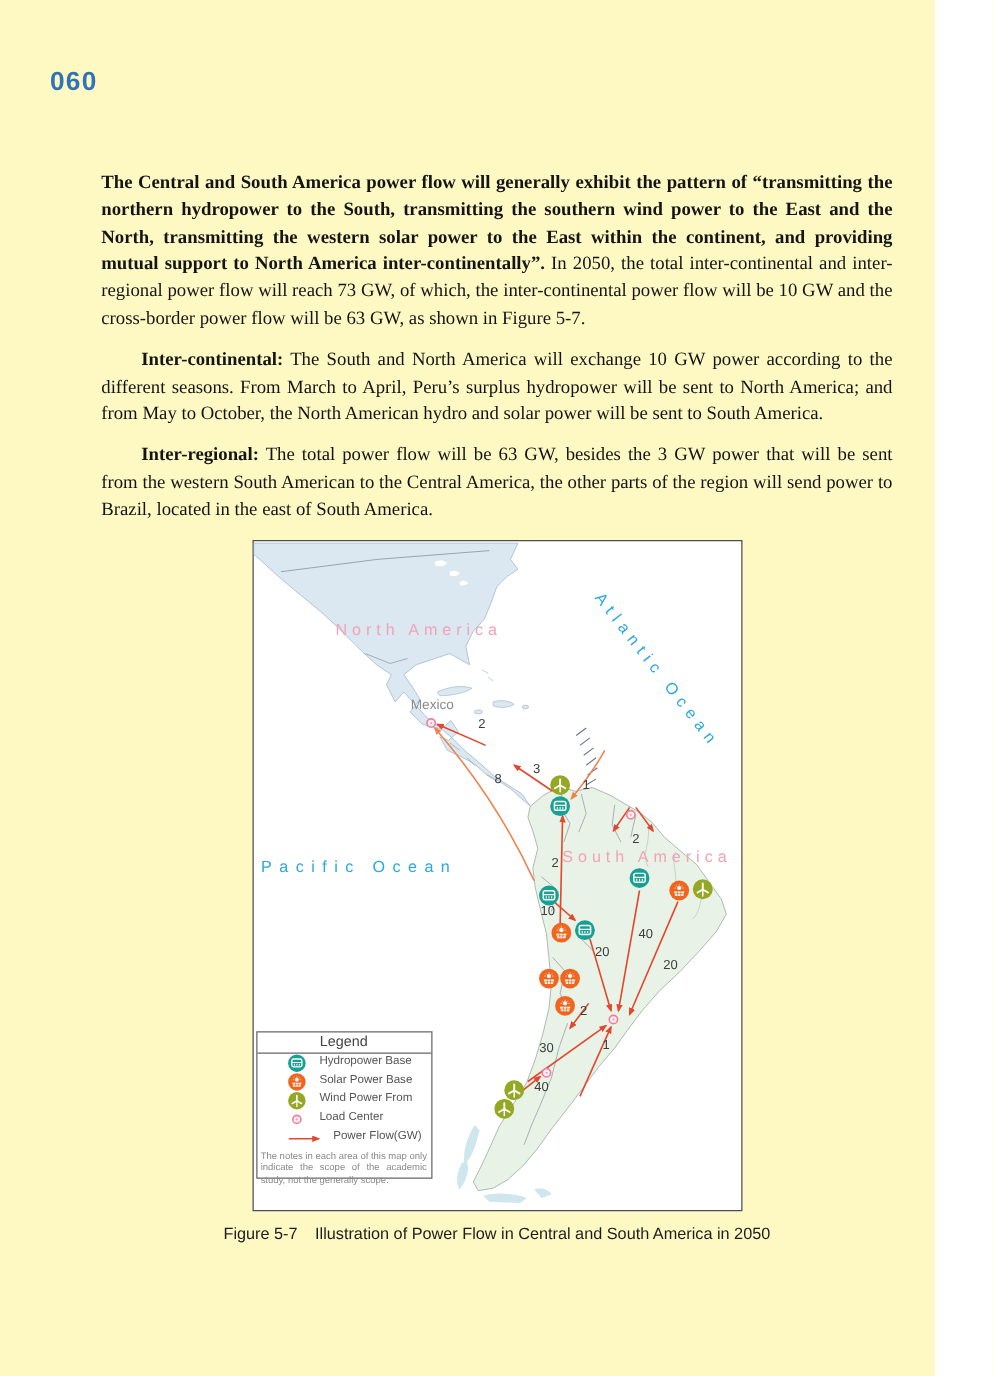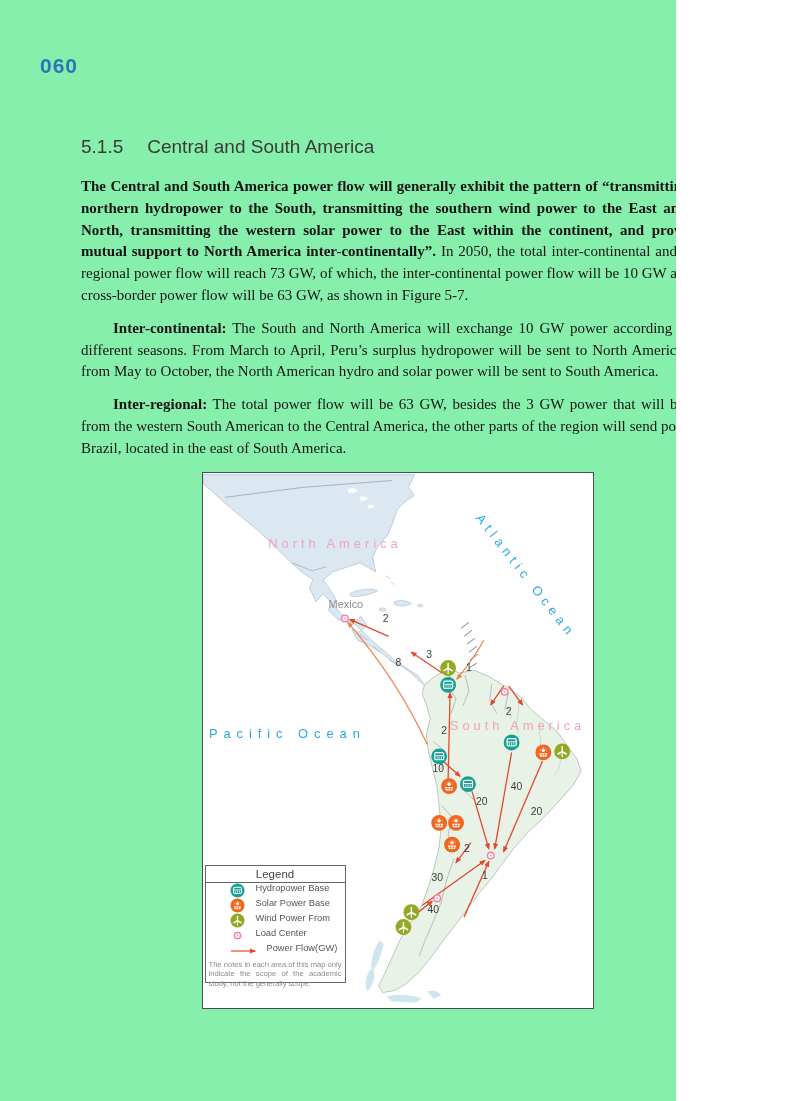--- a/index.html
+++ b/index.html
@@ -1,16 +1,16 @@
 <!DOCTYPE html>
 <html><head>
 <meta charset="utf-8">
 <style>
   html,body{margin:0;padding:0;background:#ffffff;}
-  .page{position:relative;width:676px;height:1101px;background:#86efac;overflow:hidden;
+  .page{position:relative;width:748px;height:1101px;background:#fef9c3;overflow:hidden;
         font-family:"Liberation Serif",serif;color:#141414;text-decoration:underline;}
   .page-number{position:absolute;left:40px;top:54px;font-family:"Liberation Sans",sans-serif;
         font-size:21px;font-weight:bold;color:#2e74b8;letter-spacing:1px;}
   .content{position:absolute;left:81px;top:136px;width:633px;}
   .heading{font-family:"Liberation Sans",sans-serif;font-size:19px;font-weight:400;
         color:#3b3b3b;margin:0 0 18px 0;}
   .heading .h-num{margin-right:24px;}
   .body-para{font-size:15px;line-height:21.8px;text-align:justify;margin:0 0 11px 0;}
   .body-para.indented{text-indent:32px;}
   .body-para b{font-weight:bold;}
@@ -31,21 +31,20 @@
   .caption{margin-top:10px;font-family:"Liberation Sans",sans-serif;font-size:13px;color:#1c1c1c;}
   .caption .cap-label{margin-right:14px;}
 </style>
 </head>
 <body>
 
 <div class="page">
   <div class="page-number">060</div>
 
   <div class="content">
-    <h2 class="heading"><span class="h-num">5.1.5</span><span>Central and South America</span></h2>
 
     <p class="body-para"><b>The Central and South America power flow will generally exhibit the pattern of “transmitting the northern hydropower to the South, transmitting the southern wind power to the East and the North, transmitting the western solar power to the East within the continent, and providing mutual support to North America inter-continentally”.</b><span> In 2050, the total inter-continental and inter-regional power flow will reach 73 GW, of which, the inter-continental power flow will be 10 GW and the cross-border power flow will be 63 GW, as shown in Figure 5-7.</span></p>
 
     <p class="body-para indented"><b>Inter-continental:</b><span> The South and North America will exchange 10 GW power according to the different seasons. From March to April, Peru’s surplus hydropower will be sent to North America; and from May to October, the North American hydro and solar power will be sent to South America.</span></p>
 
     <p class="body-para indented"><b>Inter-regional:</b><span> The total power flow will be 63 GW, besides the 3 GW power that will be sent from the western South American to the Central America, the other parts of the region will send power to Brazil, located in the east of South America.</span></p>
 
     <div class="figure-wrap">
       <div class="map-frame">
         <svg id="map-svg" width="387" height="532" viewBox="0 0 390 535">
@@ -330,15 +329,16 @@
                 <svg width="32" height="10" viewBox="0 0 32 10">
                   <path d="M1,5 L25,5" stroke="#e2482e" stroke-width="1.2" fill="none" marker-end="url(#ah)"></path>
                 </svg>
               </span>
             <span class="legend-label" style="margin-left:5px">Power Flow(GW)</span>
           </div>
           <div class="legend-note">The notes in each area of this map only indicate the scope of the academic study, not the generally scope.</div>
         </div>
       </div>
 
+      <div class="caption"><span class="cap-label">Figure 5-7</span><span>Illustration of Power Flow in Central and South America in 2050</span></div>
     </div>
   </div>
 </div>
 
 </body></html>

